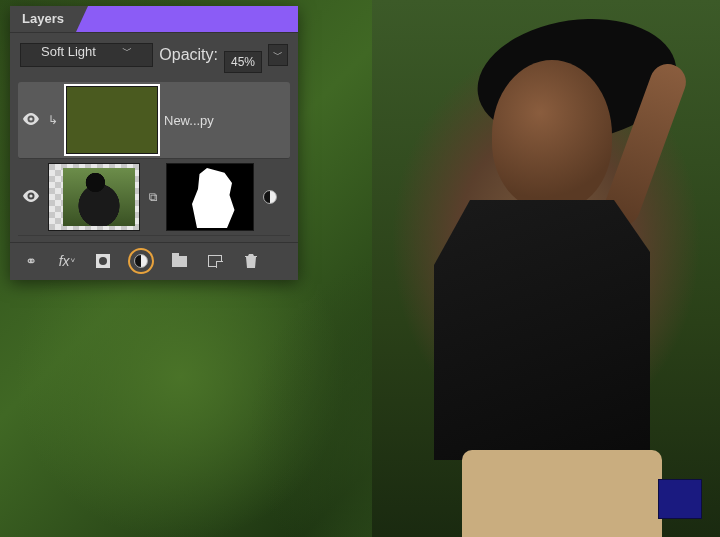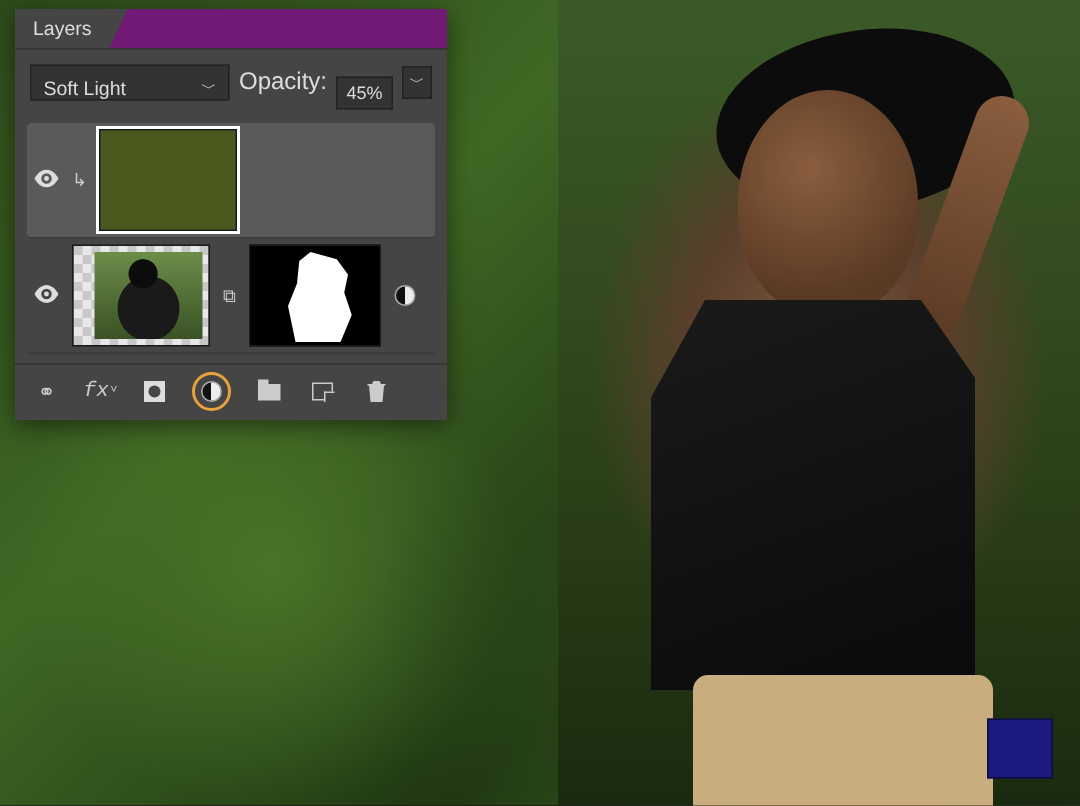--- a/index.html
+++ b/index.html
@@ -89,21 +89,22 @@
       left: 10px;
       top: 6px;
       width: 288px;
       background: #454545;
       color: #ddd;
       box-shadow: 0 4px 16px rgba(0,0,0,.5);
     }
     .tab-row {
       display: flex;
       height: 26px;
-      background: #701a75;
+      background: #8b5cf6;
+      font-weight: bold;
     }
     .tab {
       padding: 5px 12px;
       background: #454545;
       position: relative;
       font-size: 13px;
     }
     .tab::after {
       content: "";
       position: absolute;
@@ -118,23 +119,23 @@
       padding: 8px 10px;
       height: 44px;
       border-top: 1px solid #333;
     }
     .select {
       flex: 1;
       height: 24px;
       background: #333;
       border: 1px solid #222;
       display: flex;
-      align-items: flex-end;
+      align-items: flex-start;
       justify-content: space-between;
-      padding: 0 8px;
+      padding: 0 20px;
       font-size: 13px;
     }
     .chev {
       font-size: 10px;
       color: #ccc;
     }
     .opacity-label { font-size: 16px; }
     .opacity-val {
       width: 38px;
       height: 22px;
@@ -372,20 +373,21 @@
       </div>
       <span class="clip-arrow">↳</span>
       <div class="thumb-wrap">
         <div class="thumb solid-green selected">
           <span class="corner tl"></span>
             <span class="corner tr"></span>
           <span class="corner bl"></span>
             <span class="corner br"></span>
         </div>
       </div>
+      <div class="layer-name">New...py</div>
     </div>
 
     <div class="layer-row">
       <div class="vis">
         <span>
           <svg width="16" height="12" viewBox="0 0 16 12">
               <path d="M8 0C3 0 0 6 0 6s3 6 8 6 8-6 8-6-3-6-8-6zm0 9.5A3.5 3.5 0 118 2.5a3.5 3.5 0 010 7z" fill="#ddd"></path>
               <circle cx="8" cy="6" r="1.6" fill="#ddd"></circle>
             </svg>
         </span>
@@ -401,21 +403,21 @@
       <div class="layer-name"></div>
     </div>
 
 
   </div>
 
   <div class="toolbar">
     <div class="tool">
       <span>⚭</span>
     </div>
-    <div class="tool" style="font-style:italic;font-family:Liberation Mono, monospace;">
+    <div class="tool" style="font-style:italic;font-family:Liberation Sans, sans-serif;">
       <span>fx</span>
       <span style="font-size:8px;margin-left:1px;">˅</span>
     </div>
     <div class="tool">
       <span class="camera-mask"></span>
     </div>
     <div class="tool adj-tool">
       <span class="circle-half"></span>
     </div>
     <div class="tool">

